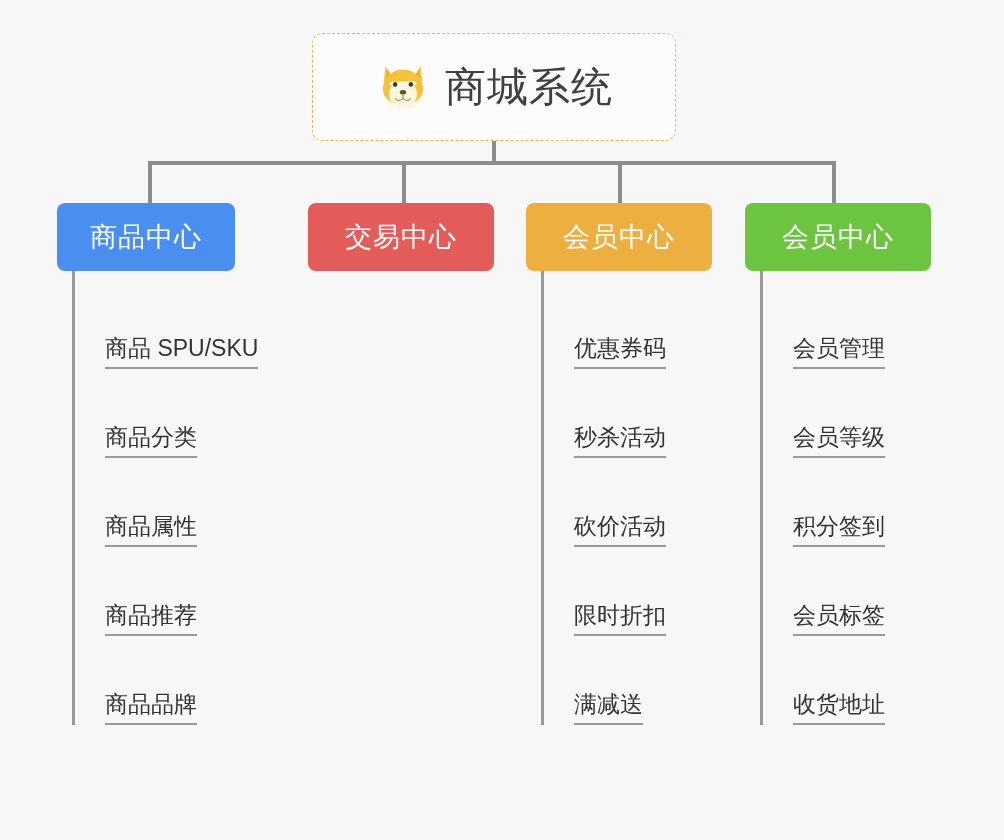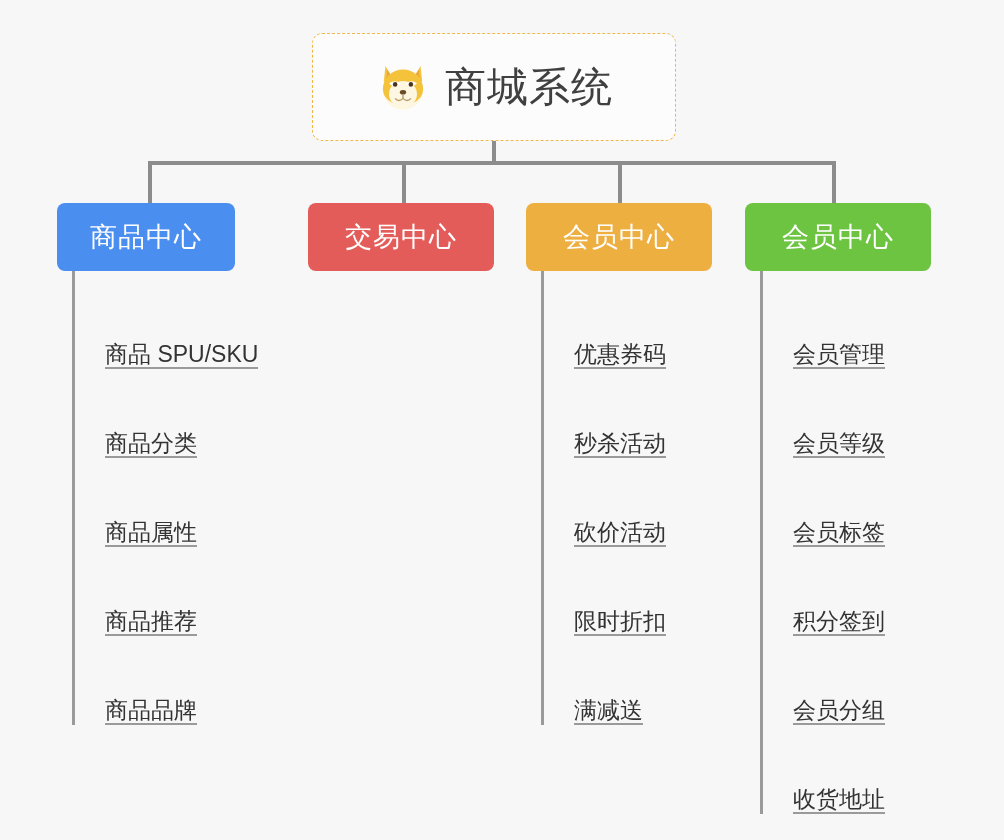--- a/index.html
+++ b/index.html
@@ -86,21 +86,21 @@
   .item {
     position: relative;
     height: 89px;
     box-sizing: border-box;
     display: flex;
     align-items: flex-end;
   }
   .item-label {
     display: inline-block;
     margin-left: 30px;
-    padding-bottom: 0;
+    padding-bottom: 6px;
     border-bottom: 2px solid #9a9a9a;
     font-size: 23px;
     color: #333333;
     line-height: 1.15;
     white-space: nowrap;
   }
 </style>
 </head>
 <body>
 
@@ -195,27 +195,24 @@
       <span>会员中心</span>
     </div>
     <div class="items">
       <div class="item">
           <span class="item-label">会员管理</span>
         </div>
       <div class="item">
           <span class="item-label">会员等级</span>
         </div>
       <div class="item">
+          <span class="item-label">积分签到</span>
+        </div>
+      <div class="item">
           <span class="item-label">会员标签</span>
         </div>
       <div class="item">
-          <span class="item-label">积分签到</span>
-        </div>
-      <div class="item">
-          <span class="item-label">会员分组</span>
-        </div>
-      <div class="item">
           <span class="item-label">收货地址</span>
         </div>
     </div>
   </div>
 
 </div>
 
 </body></html>

